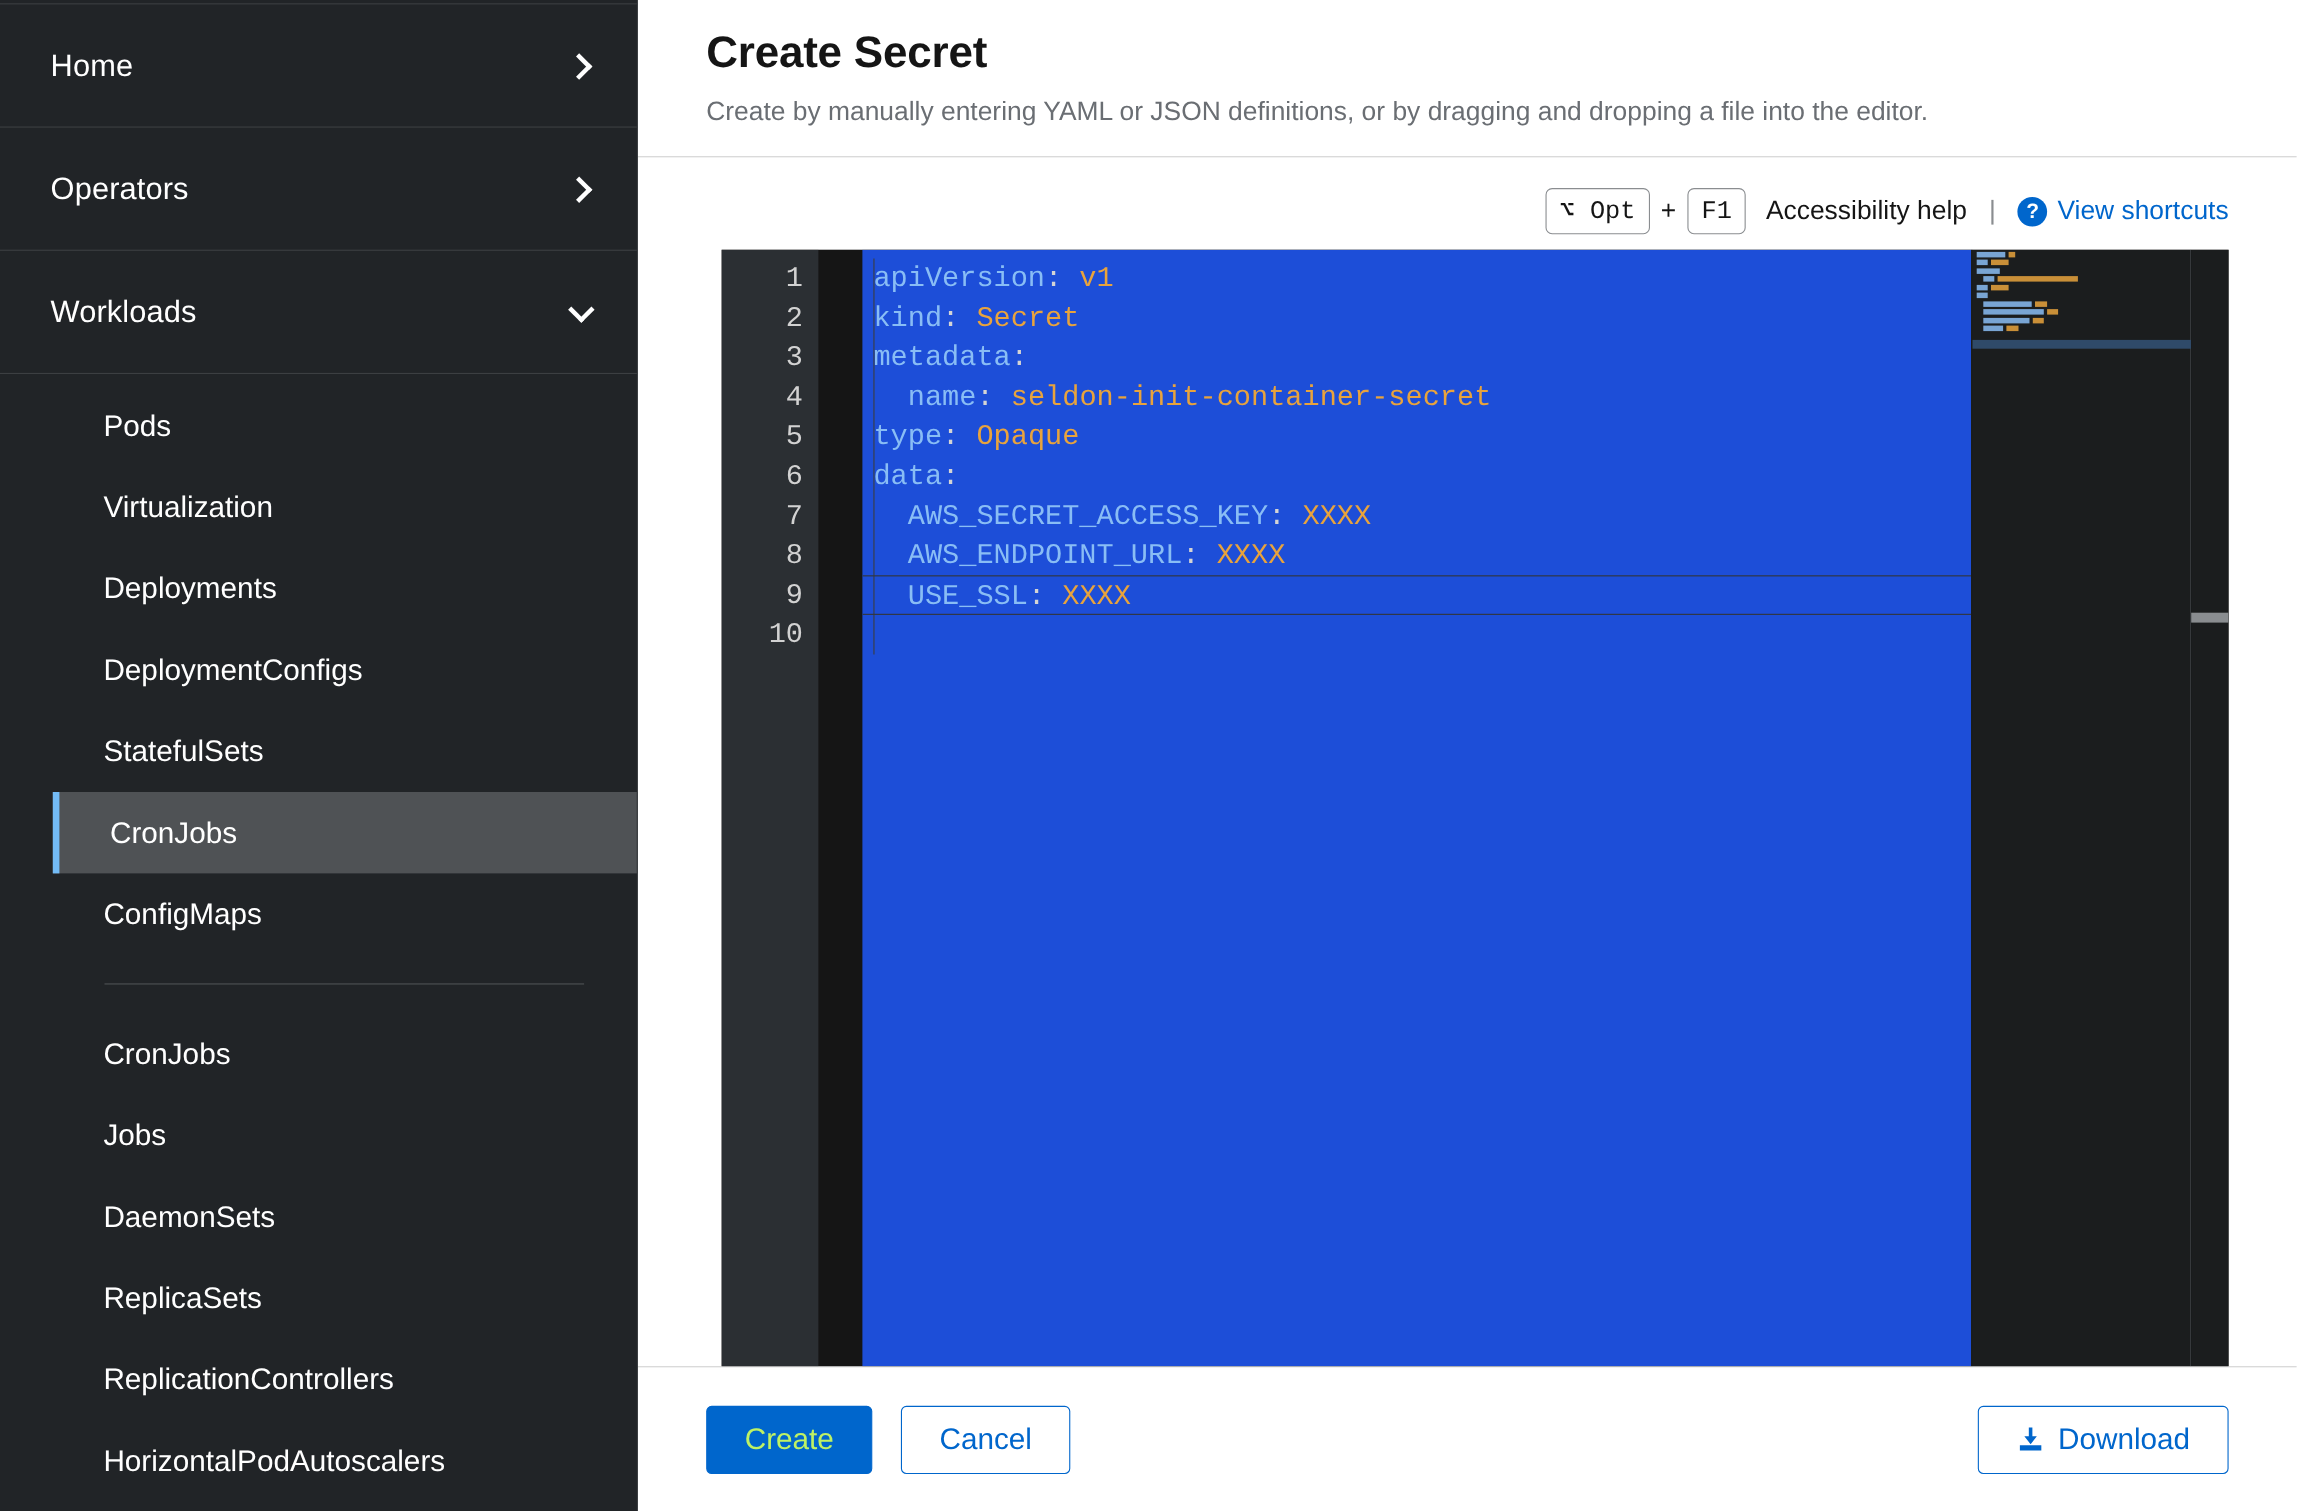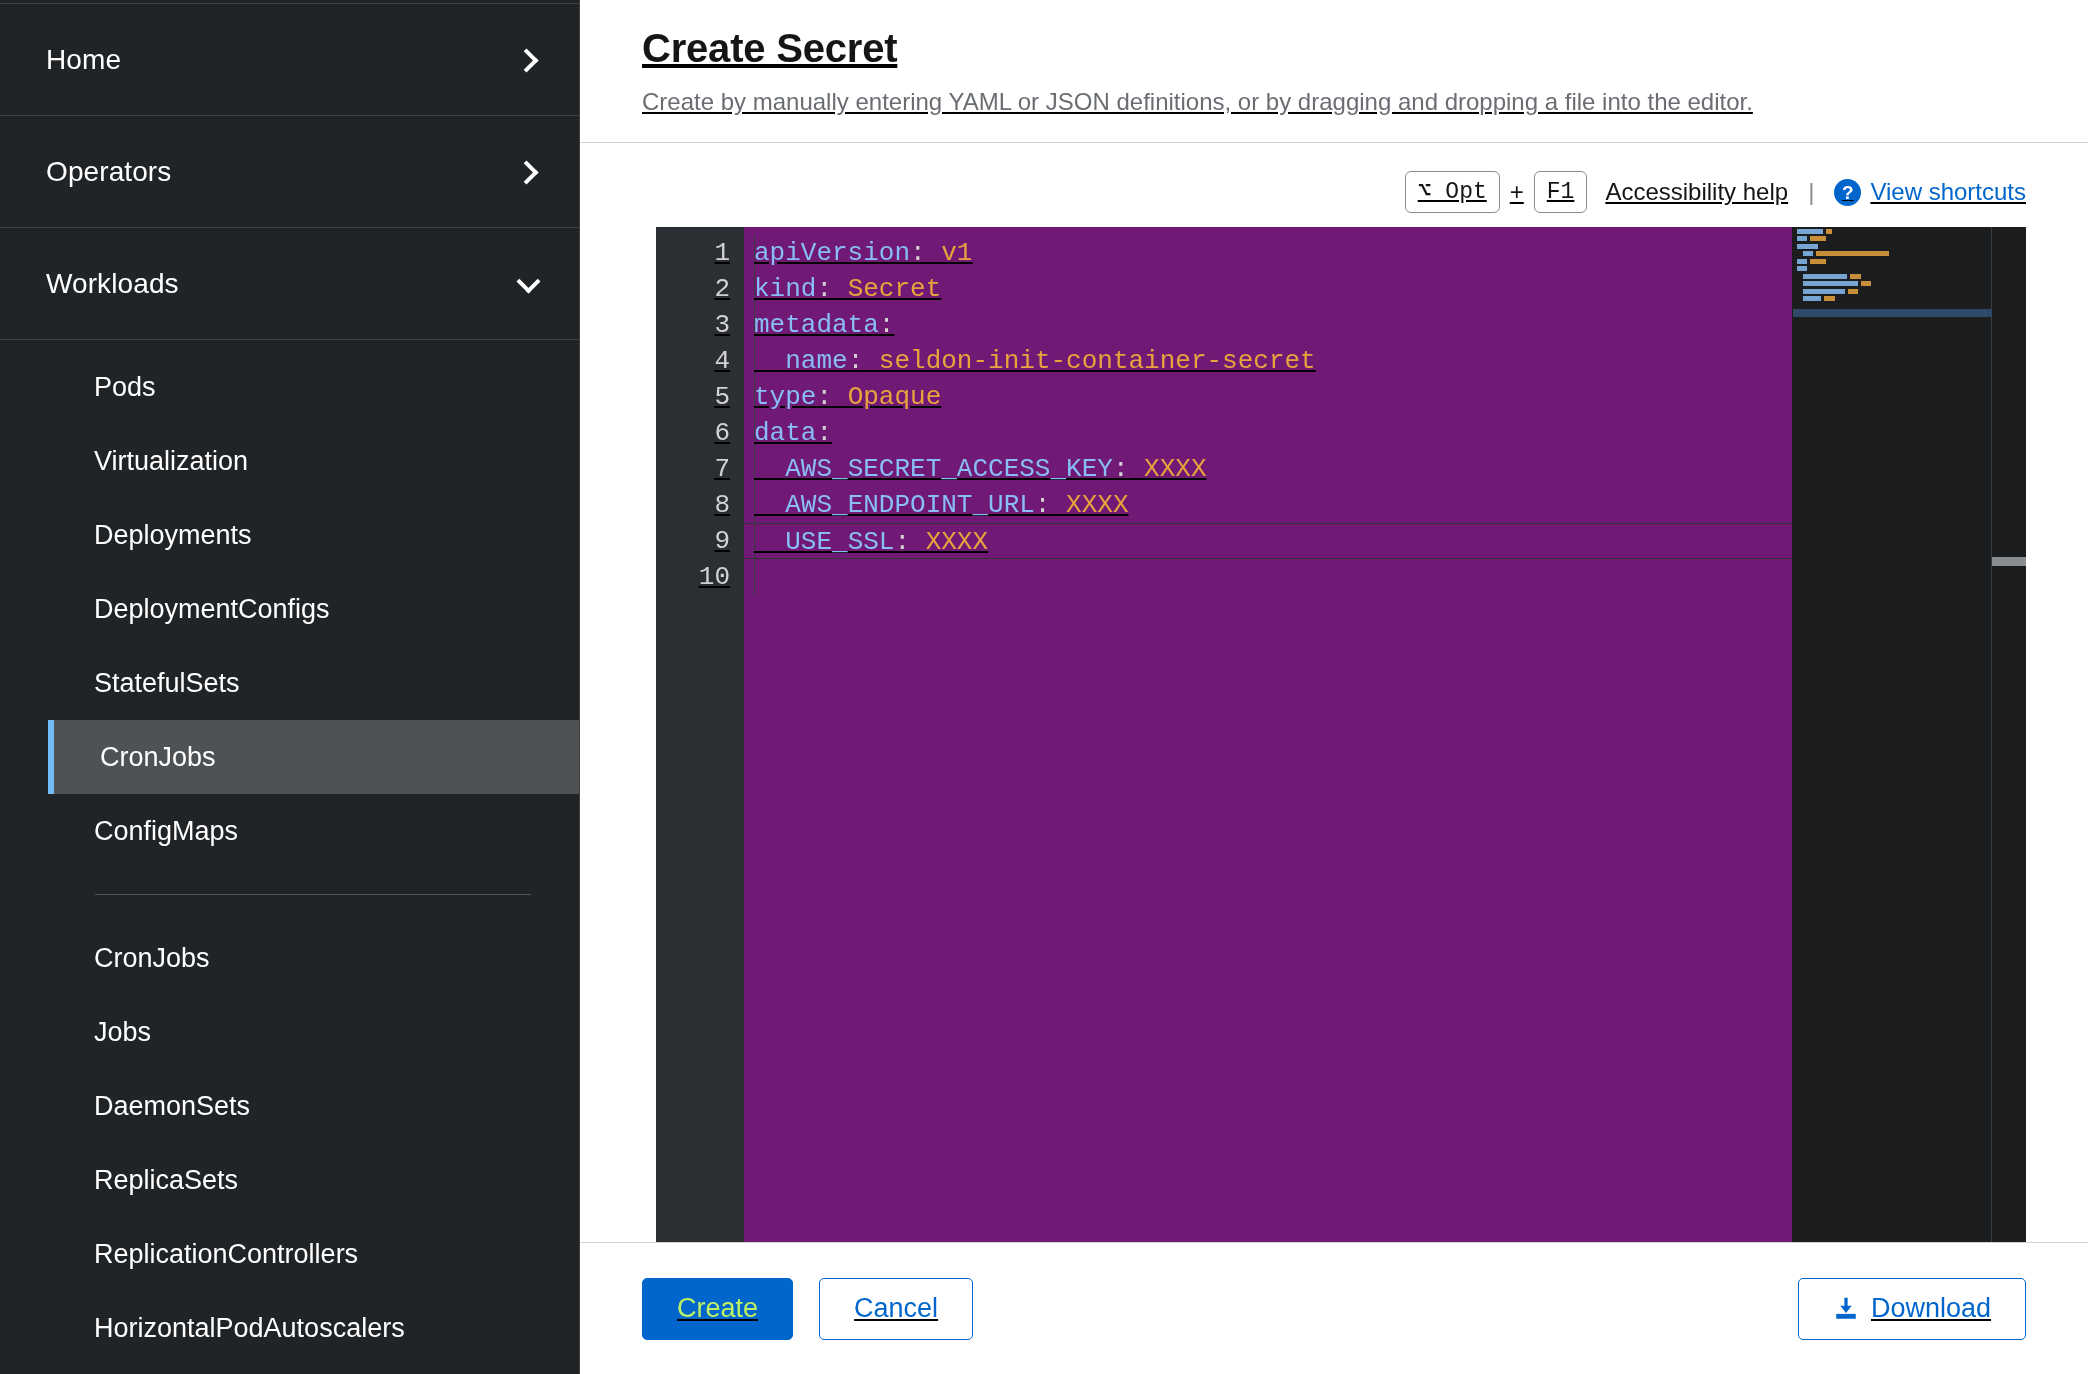--- a/index.html
+++ b/index.html
@@ -64,21 +64,20 @@
     height: 1px; background: #4f5255;
     margin: 26px 48px 26px 95px;
   }
 
   
   .main {
     flex: 1 1 auto; height: 1374px;
     display: flex; flex-direction: column;
     background: #fff;
     min-width: 0;
-    text-decoration: underline;
   }
   .page-header { padding: 24px 0 26px 62px; }
   .page-title {
     font-size: 40px; font-weight: 700; color: #151515;
     letter-spacing: -0.2px; line-height: 1.2;
   }
   .page-subtitle {
     font-size: 24px; color: #6a6e73;
     margin-top: 16px;
   }
@@ -139,25 +138,26 @@
     text-align: right;
   }
   .gutter .ln {
     height: 36px; line-height: 36px;
     font-family: "Liberation Mono", monospace;
     font-size: 26px; color: #d2d2d2;
     padding-right: 14px;
   }
   .code-area {
     flex: 1 1 auto;
-    background: #701a75;
+    background: #1d4ed8;
     padding-top: 8px;
     position: relative;
     overflow: hidden;
     min-width: 0;
+    margin-left: 40px;
   }
   .code-line {
     height: 36px; line-height: 36px;
     font-family: "Liberation Mono", monospace;
     font-size: 26px;
     white-space: pre;
     padding-left: 10px;
     position: relative;
   }
   .code-line.current {

